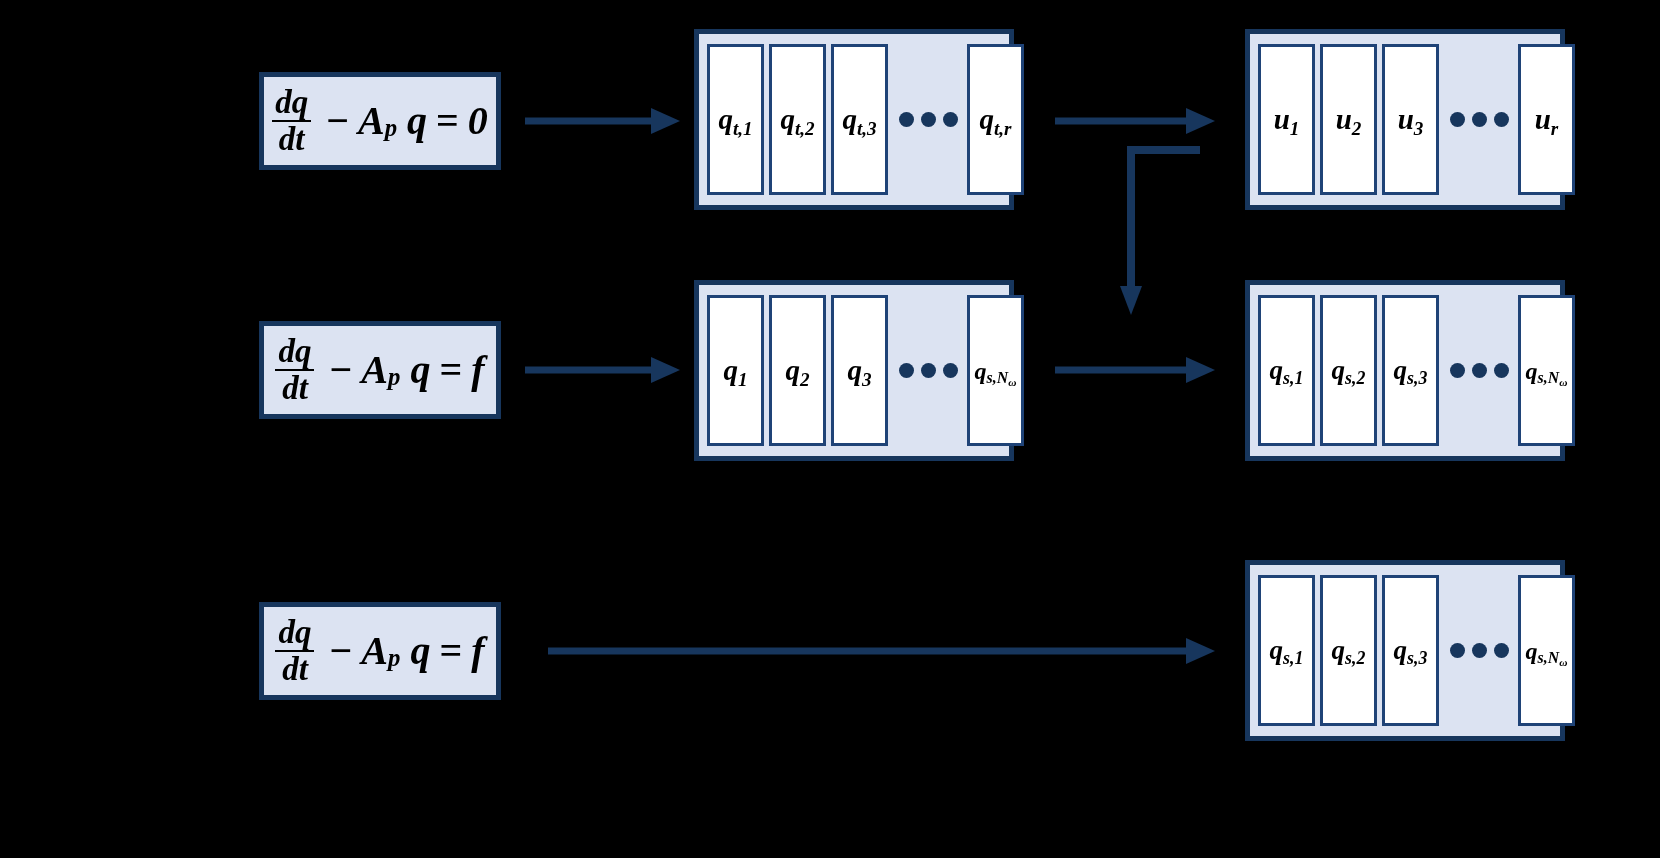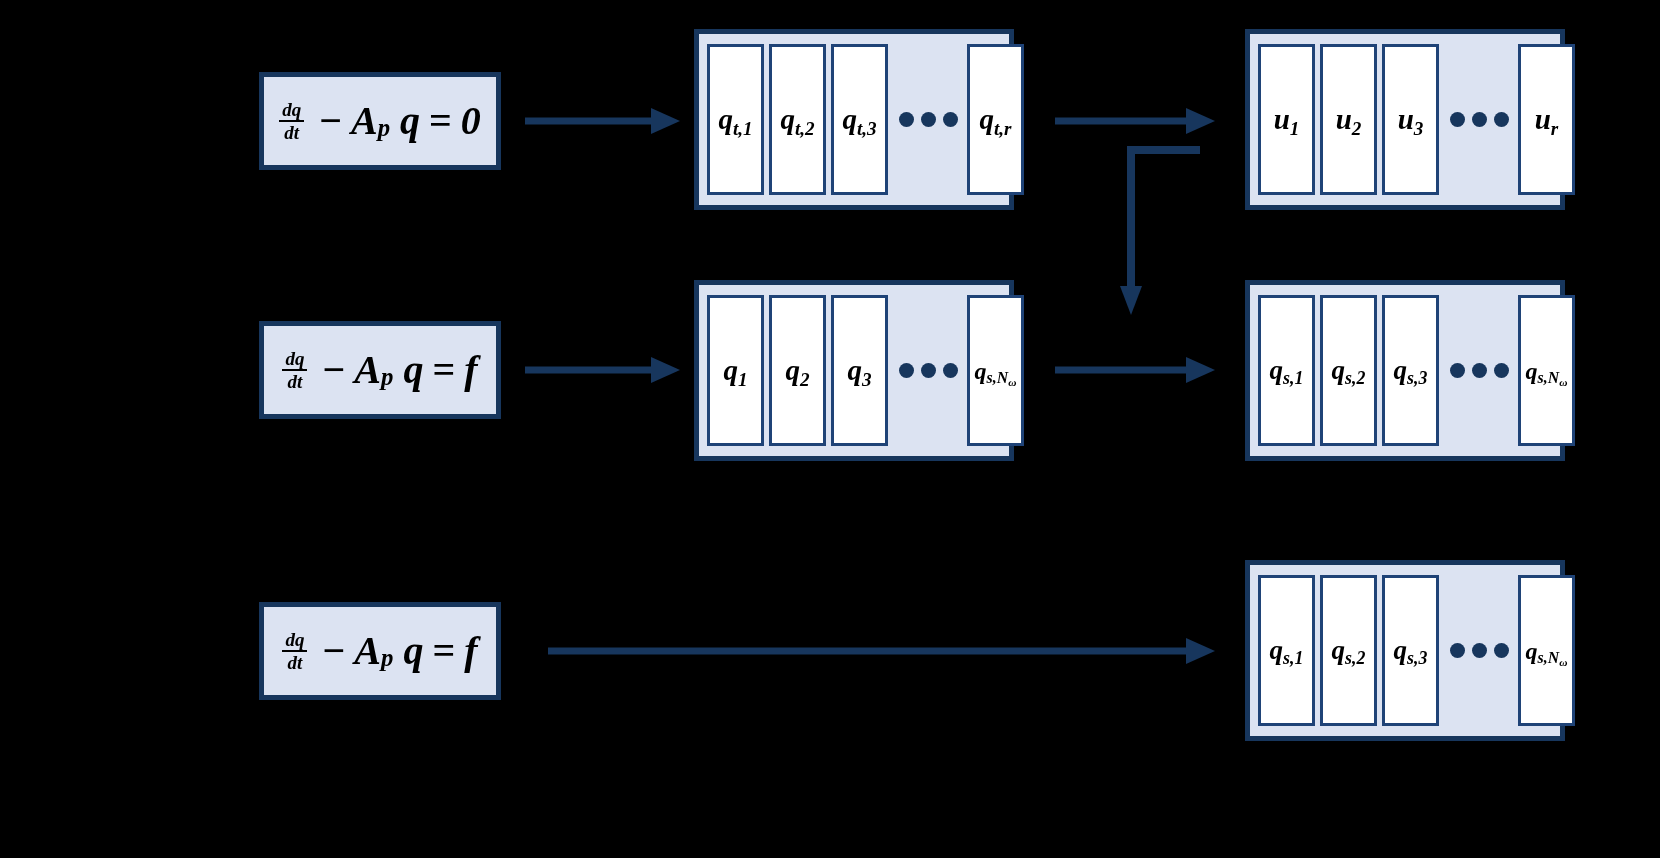--- a/index.html
+++ b/index.html
@@ -38,21 +38,21 @@
     display: flex;
     align-items: center;
     white-space: nowrap;
     line-height: 1;
   }
   .frac {
     display: inline-flex;
     flex-direction: column;
     align-items: center;
     justify-content: center;
-    font-size: 19px;
+    font-size: 33px;
     line-height: 1.0;
     vertical-align: middle;
     margin-right: 6px;
   }
   .frac .num {
     padding: 0 3px 1px 3px;
     border-bottom: 2px solid #000;
   }
   .frac .den {
     padding: 1px 3px 0 3px;

